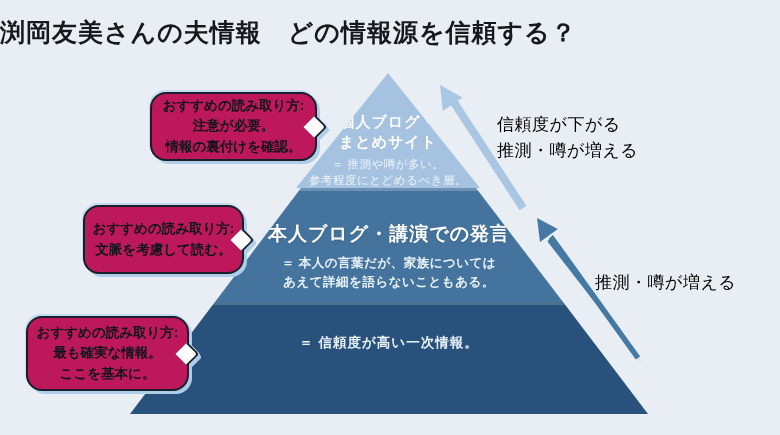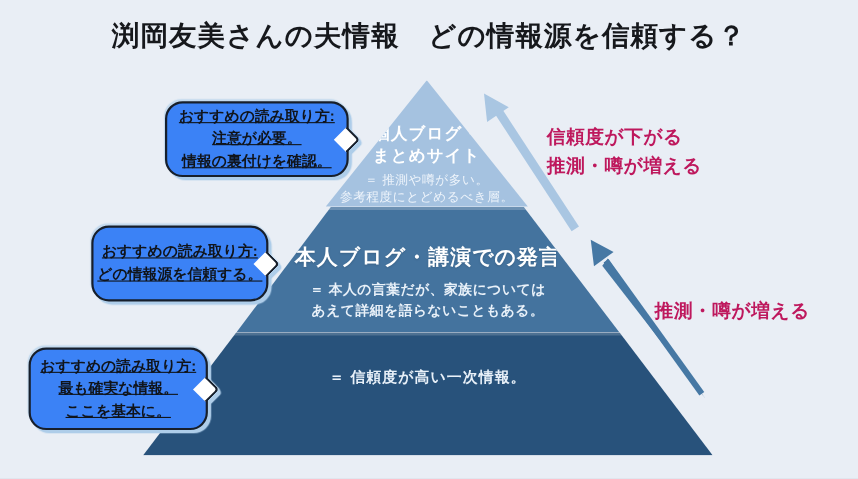--- a/index.html
+++ b/index.html
@@ -9,21 +9,20 @@
   }
   .canvas{
     position:relative;
     width:780px;height:435px;
     background:#e9eef5;
     overflow:hidden;
   }
   .page-title{
     position:absolute;
     top:16px;left:0;width:780px;
-    text-align:center;
     font-size:25px;
     font-weight:bold;
     color:#16181c;
     letter-spacing:1px;
   }
   
   .tier{
     position:absolute;
     display:flex;flex-direction:column;
     align-items:center;justify-content:flex-start;
@@ -53,53 +52,52 @@
   .tier-bottom .tier-inner{margin-top:24px;}
   .tier-title-sm{font-size:15px;font-weight:bold;line-height:1.35;letter-spacing:1px;}
   .tier-sub-sm{font-size:11.5px;font-weight:normal;line-height:1.4;color:#eef4fb;margin-top:3px;letter-spacing:0.5px;}
   .tier-title-md{font-size:19px;font-weight:bold;letter-spacing:1px;text-shadow:0 1px 2px rgba(0,0,0,0.15);}
   .tier-sub-md{font-size:12.5px;font-weight:bold;line-height:1.5;color:#e9f1f9;margin-top:7px;letter-spacing:0.5px;}
   .tier-title-lg{font-size:25px;font-weight:bold;letter-spacing:2px;text-shadow:0 1px 2px rgba(0,0,0,0.2);}
   .tier-sub-lg{font-size:13.5px;font-weight:bold;color:#e9f1f9;margin-top:8px;letter-spacing:1px;}
   
   .bubble{
     position:absolute;
-    background:#3b82f6;
+    background:#be185d;
     border:2.5px solid #171f2b;
     border-radius:16px;
     display:flex;flex-direction:column;
     align-items:center;justify-content:center;
     text-align:center;
     font-size:13.5px;
     font-weight:bold;
     color:#10141a;
     line-height:1.5;
     filter:drop-shadow(3px 3px 0 #aecde9) drop-shadow(-1px -2px 0 #c4daee);
     z-index:5;
-    text-decoration:underline;
   }
   .bubble .tail{
     position:absolute;
     right:-9px;top:50%;
     width:15px;height:15px;
     background:#ffffff;
     border-top:2.5px solid #171f2b;
     border-right:2.5px solid #171f2b;
     border-top-right-radius:4px;
     transform:translateY(-50%) rotate(45deg);
   }
   .bubble-1{left:150px;top:92px;width:163px;height:65px;}
   .bubble-2{left:83px;top:205px;width:157px;height:65px;}
   .bubble-3{left:26px;top:316px;width:159px;height:71px;}
   
   .annotation{
     position:absolute;
     font-size:17px;
-    font-weight:bold;
-    color:#be185d;
+    font-weight:normal;
+    color:#000000;
     line-height:1.5;
     letter-spacing:0.5px;
   }
   .anno-upper{left:497px;top:112px;}
   .anno-lower{left:595px;top:270px;}
   .arrow-layer{position:absolute;left:0;top:0;width:780px;height:435px;pointer-events:none;}
 </style>
 </head>
 <body>
 
@@ -152,21 +150,21 @@
 
   <div class="bubble bubble-1">
     <div>おすすめの読み取り方:</div>
     <div>注意が必要。</div>
     <div>情報の裏付けを確認。</div>
     <span class="tail"></span>
   </div>
 
   <div class="bubble bubble-2">
     <div>おすすめの読み取り方:</div>
-    <div>どの情報源を信頼する。</div>
+    <div>文脈を考慮して読む。</div>
     <span class="tail"></span>
   </div>
 
   <div class="bubble bubble-3">
     <div>おすすめの読み取り方:</div>
     <div>最も確実な情報。</div>
     <div>ここを基本に。</div>
     <span class="tail"></span>
   </div>
 

